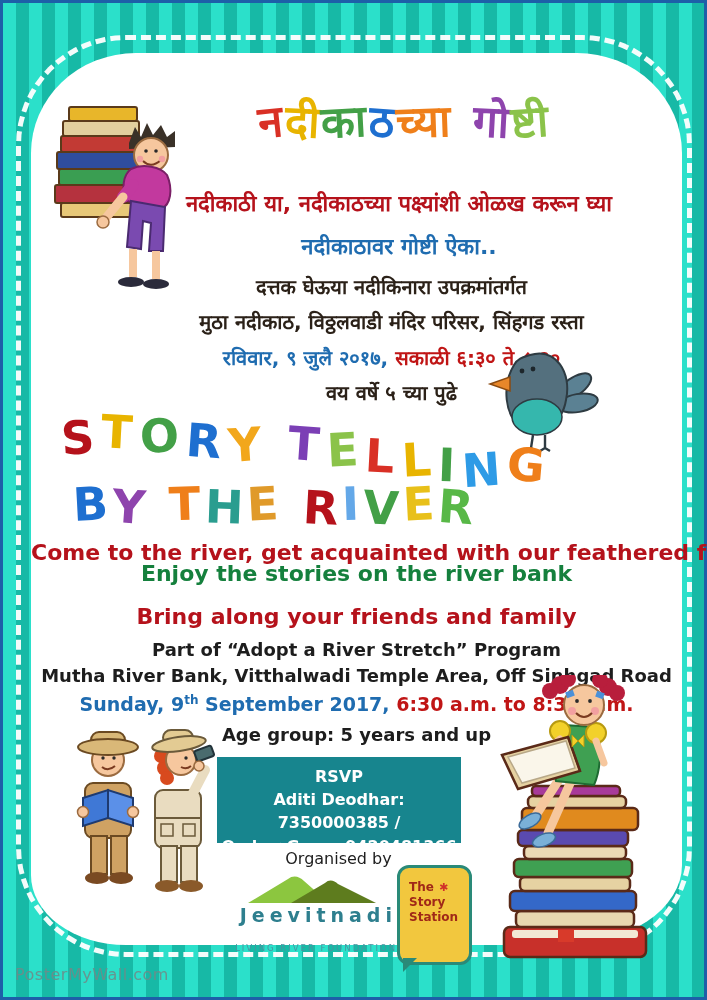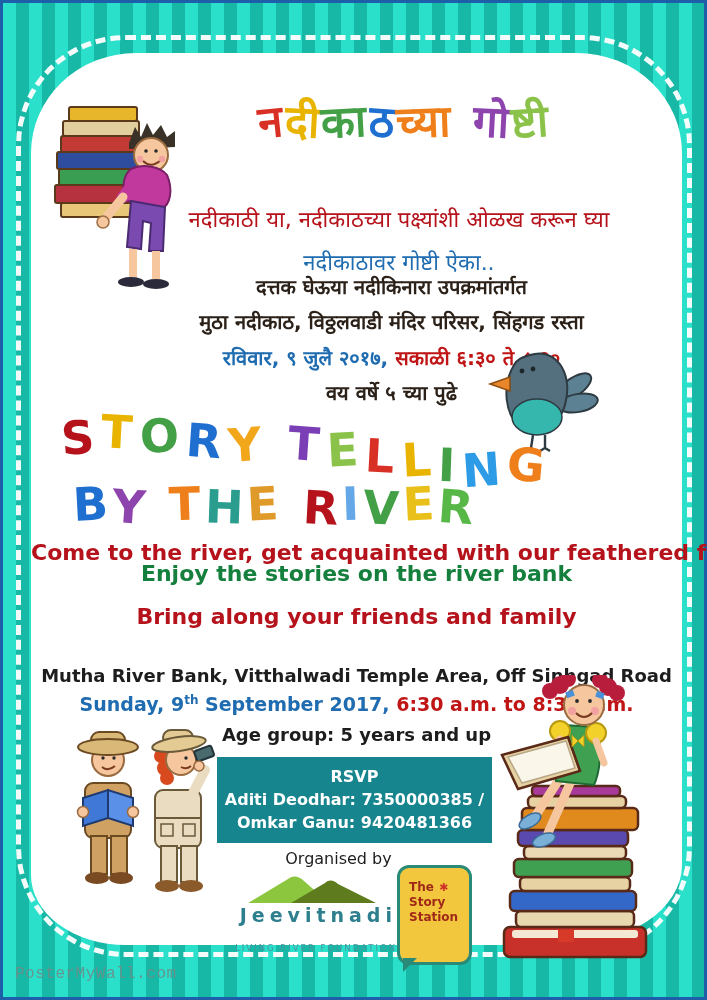--- a/index.html
+++ b/index.html
@@ -16,21 +16,21 @@
   .panel{
     position:absolute;left:28px;top:50px;width:651px;height:892px;
     background:#ffffff;
     border-radius:105px 105px 120px 95px / 100px 100px 80px 70px;
   }
   .abs{position:absolute;}
   .ctr{text-align:center;}
   .ltr{display:inline-block;font-weight:bold;}
   .title-line{left:95px;right:0;top:40px;font-size:44px;line-height:1.3;white-space:nowrap;}
   .title-line .ltr{margin-right:2px;}
-  .m-line{left:85px;right:0;font-weight:normal;white-space:nowrap;margin-top:16px;}
+  .m-line{left:85px;right:0;font-weight:bold;white-space:nowrap;}
   .m1{top:134px;font-size:22px;color:#b5121b;}
   .m2{top:177px;font-size:22px;color:#1f6cb0;}
   .m-dark{left:70px;right:0;font-weight:bold;font-size:20px;color:#2b2118;white-space:nowrap;}
   .m3{top:220px;}
   .m4{top:255px;}
   .m5{top:291px;}
   .m6{top:326px;}
   .blue-t{color:#1f6cb0;}
   .red-t{color:#c01515;}
   .st-line{white-space:nowrap;font-size:46px;font-family:"DejaVu Sans",sans-serif;}
@@ -42,39 +42,39 @@
   .e1{top:487px;color:#b5121b;}
   .e2{top:508px;color:#15803d;}
   .e3{top:551px;color:#b5121b;}
   .prog{left:0;right:0;font-weight:bold;font-size:18px;color:#1d1d1d;white-space:nowrap;}
   .p1{top:586px;}
   .p2{top:612px;}
   .date-line{left:0;right:0;top:640px;font-weight:bold;font-size:19px;white-space:nowrap;}
   .date-line sup{font-size:12px;}
   .age{top:671px;left:0;right:0;font-weight:bold;font-size:18px;color:#1d1d1d;}
   .rsvp{
-    left:186px;top:704px;width:275px;height:78px;background:#17858e;color:#ffffff;
+    left:186px;top:704px;width:244px;height:78px;background:#17858e;color:#ffffff;
     font-weight:bold;text-align:center;padding-top:8px;box-sizing:content-box;
   }
   .rsvp div{font-size:16px;line-height:1.45;}
   .org{left:0;right:36px;top:796px;font-weight:normal;font-size:16px;color:#1d1d1d;}
   .jvn{left:198px;top:818px;width:168px;text-align:right;}
   .jvn-name{color:#2e7f8e;font-weight:bold;font-size:19px;letter-spacing:5px;line-height:1.1;}
   .jvn-sub{color:#4a93a0;font-size:8.5px;letter-spacing:2px;margin-top:17px;}
   .bubble{
     left:366px;top:812px;width:60px;height:82px;background:#f2c73e;
     border:3px solid #2a8a78;border-radius:12px;color:#a02818;
     font-weight:bold;font-size:12px;line-height:1.25;padding:12px 0 0 9px;box-sizing:content-box;
   }
   .bubble-tail{
     position:absolute;left:372px;top:905px;width:0;height:0;
     border-left:14px solid #2a8a78;border-bottom:14px solid transparent;
   }
   .story-mark{color:#d0302a;font-size:11px;margin-left:5px;}
-  .watermark{left:12px;top:962px;font-size:16px;color:rgba(110,140,138,.9);letter-spacing:.5px;font-family:Liberation Mono, monospace;}
+  .watermark{left:12px;top:962px;font-size:16px;color:rgba(110,140,138,.9);letter-spacing:.5px;}
   svg{display:block;}
 </style>
 </head>
 <body>
 
 <div class="poster">
   <div class="dashed-frame"></div>
 
   <div class="panel">
 
@@ -132,20 +132,21 @@
       <path d="M59,90 L59,103 M59,103 L54,106 M59,103 L64,106" stroke="#2e3b42" stroke-width="2.4" fill="none"></path>
     </svg>
 
     <div class="abs st-line st1"><span class="ltr" style="color: rgb(181, 18, 27); transform: translateY(6px) rotate(-4deg);">S</span><span class="ltr" style="color: rgb(232, 180, 0); transform: translateY(0px) rotate(3deg);">T</span><span class="ltr" style="color: rgb(67, 160, 71); transform: translateY(4px) rotate(-3deg);">O</span><span class="ltr" style="color: rgb(30, 111, 208); transform: translateY(9px) rotate(4deg);">R</span><span class="ltr" style="color: rgb(242, 167, 27); transform: translateY(13px) rotate(-4deg);">Y</span><span class="ltr" style="color: rgb(123, 63, 181); transform: translateY(12px) rotate(4deg); margin-left: 20px;">T</span><span class="ltr" style="color: rgb(139, 195, 74); transform: translateY(18px) rotate(-3deg);">E</span><span class="ltr" style="color: rgb(217, 48, 37); transform: translateY(24px) rotate(3deg);">L</span><span class="ltr" style="color: rgb(232, 180, 0); transform: translateY(28px) rotate(-3deg);">L</span><span class="ltr" style="color: rgb(67, 160, 71); transform: translateY(33px) rotate(2deg);">I</span><span class="ltr" style="color: rgb(46, 155, 230); transform: translateY(38px) rotate(-4deg);">N</span><span class="ltr" style="color: rgb(239, 127, 26); transform: translateY(33px) rotate(5deg);">G</span></div>
     <div class="abs st-line st2"><span class="ltr" style="color: rgb(30, 111, 208); transform: translateY(0px) rotate(-3deg);">B</span><span class="ltr" style="color: rgb(142, 68, 173); transform: translateY(3px) rotate(4deg);">Y</span><span class="ltr" style="color: rgb(239, 127, 26); transform: translateY(0px) rotate(-2deg); margin-left: 20px;">T</span><span class="ltr" style="color: rgb(42, 157, 143); transform: translateY(3px) rotate(2deg);">H</span><span class="ltr" style="color: rgb(224, 154, 42); transform: translateY(0px) rotate(-3deg);">E</span><span class="ltr" style="color: rgb(181, 18, 27); transform: translateY(4px) rotate(3deg); margin-left: 20px;">R</span><span class="ltr" style="color: rgb(100, 168, 232); transform: translateY(0px) rotate(-2deg);">I</span><span class="ltr" style="color: rgb(67, 160, 71); transform: translateY(4px) rotate(3deg);">V</span><span class="ltr" style="color: rgb(232, 192, 25); transform: translateY(0px) rotate(-3deg);">E</span><span class="ltr" style="color: rgb(88, 184, 71); transform: translateY(3px) rotate(4deg);">R</span></div>
 
     <div class="abs ctr eng e1">Come to the river, get acquainted with our feathered friends</div>
     <div class="abs ctr eng e2">Enjoy the stories on the river bank</div>
     <div class="abs ctr eng e3">Bring along your friends and family</div>
 
+    <div class="abs ctr prog p1">Part of “Adopt a River Stretch” Program</div>
     <div class="abs ctr prog p2">Mutha River Bank, Vitthalwadi Temple Area, Off Sinhgad Road</div>
 
     <div class="abs ctr date-line">
       <span class="blue-t">Sunday,  9</span><sup class="blue-t">th</sup><span class="blue-t"> September 2017,  </span>
       <span class="red-t">6:30 a.m. to 8:30 a.m.</span>
     </div>
     <div class="abs ctr age">Age group: 5 years and up</div>
 
     <svg class="abs" style="left:22px;top:645px;" width="185" height="200" viewBox="0 0 185 200">
 

